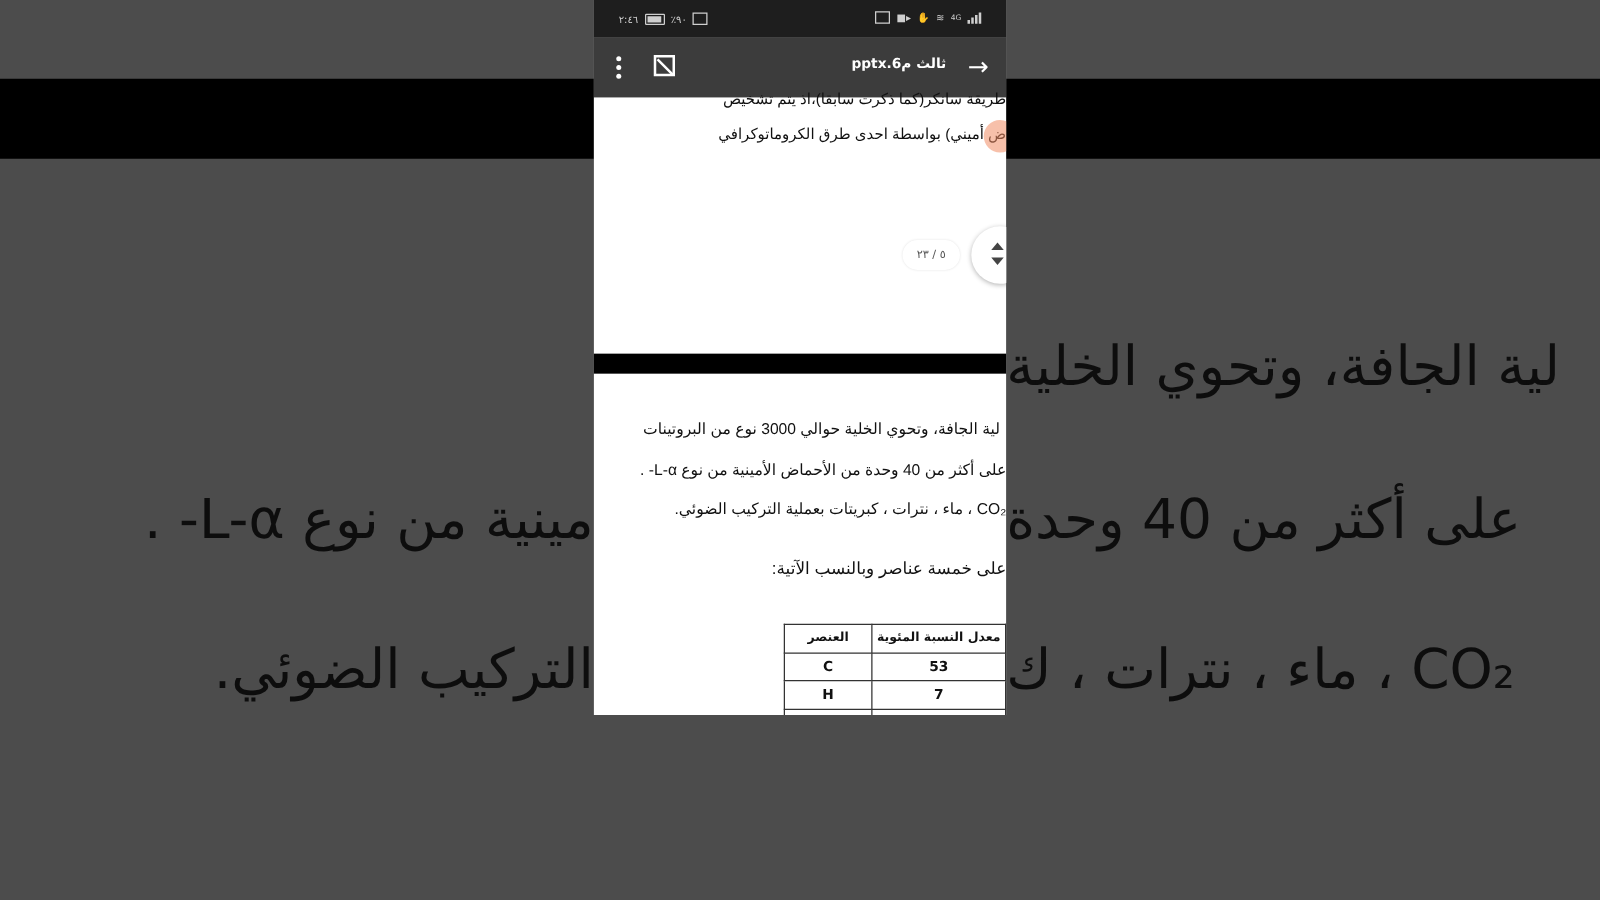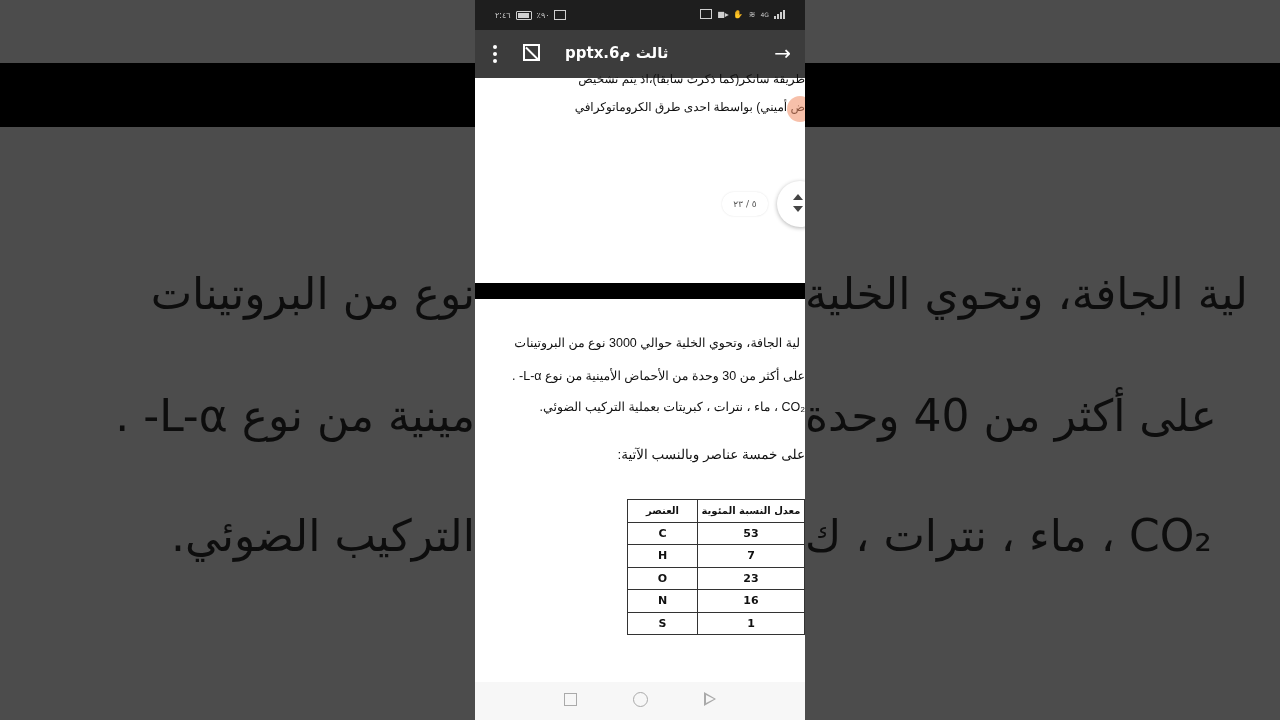--- a/index.html
+++ b/index.html
@@ -4,35 +4,35 @@
 <style>
   html,body{margin:0;padding:0;}
   body{width:1280px;height:720px;position:relative;overflow:hidden;background:#4d4d4d;font-family:"DejaVu Sans","Liberation Sans",sans-serif;}
   
   .bg{position:absolute;inset:0;background:#4c4c4c;overflow:hidden;}
   .bg-band{position:absolute;left:0;width:1280px;top:63px;height:64px;background:#000;}
   .bg-text{position:absolute;direction:rtl;color:#0d0d0d;font-family:"DejaVu Sans",sans-serif;font-size:44px;white-space:nowrap;}
   .bg-left{right:805px;}
   .bg-right{left:805px;}
   
-  .phone{position:absolute;left:475px;top:0;width:330px;height:720px;background:#737373;overflow:hidden;}
+  .phone{position:absolute;left:475px;top:0;width:330px;height:572px;background:#737373;overflow:hidden;}
   .statusbar{position:absolute;left:0;top:0;width:330px;height:30px;background:#1e1e1e;color:#cfcfcf;font-size:8px;}
   .sb-left{position:absolute;left:20px;top:10px;display:flex;align-items:center;gap:5px;}
   .sb-right{position:absolute;right:20px;top:9px;display:flex;align-items:center;gap:5px;}
   .battery{display:inline-block;width:14px;height:7px;border:1px solid #cfcfcf;border-radius:1px;position:relative;}
   .battery::after{content:"";position:absolute;left:1px;top:1px;width:11px;height:5px;background:#cfcfcf;}
   .cast-box{display:inline-block;width:10px;height:8px;border:1px solid #cfcfcf;}
   .sig{display:inline-flex;align-items:flex-end;gap:1px;height:9px;}
   .sig i{display:block;width:2px;background:#cfcfcf;}
   .toolbar{position:absolute;left:0;top:30px;width:330px;height:48px;background:#3c3c3c;color:#fff;}
   .tb-menu{position:absolute;left:12px;top:12px;width:16px;height:24px;display:flex;flex-direction:column;align-items:center;justify-content:center;gap:3px;cursor:pointer;}
   .tb-menu i{display:block;width:4px;height:4px;border-radius:50%;background:#fff;}
   .tb-expand{position:absolute;left:48px;top:14px;width:17px;height:17px;border:2px solid #fff;box-sizing:border-box;cursor:pointer;}
   .tb-expand::after{content:"";position:absolute;left:6px;top:-1px;width:2px;height:17px;background:#fff;transform:rotate(-45deg);transform-origin:center;}
-  .tb-title{position:absolute;left:90px;right:48px;top:14px;text-align:left;font-size:15px;font-weight:bold;direction:rtl;white-space:nowrap;}
+  .tb-title{position:absolute;left:90px;right:48px;top:14px;text-align:right;font-size:11px;font-weight:bold;direction:rtl;white-space:nowrap;}
   .tb-back{position:absolute;right:14px;top:12px;font-size:20px;line-height:22px;cursor:pointer;}
   .page{position:absolute;left:0;width:330px;background:#fff;}
   .page1{top:78px;height:205px;}
   .page-sep{position:absolute;left:0;top:283px;width:330px;height:16px;background:#000;}
   .page2{top:299px;height:383px;}
   .rtl{direction:rtl;text-align:right;white-space:nowrap;position:absolute;right:0;color:#111;}
   .p1-line{font-family:"Liberation Sans",sans-serif;font-size:12px;}
   .highlight{position:absolute;right:-8px;top:18px;width:26px;height:26px;border-radius:50%;background:rgba(240,140,100,0.55);}
   .page-indicator{position:absolute;left:247px;top:192px;width:46px;height:24px;border-radius:12px;background:#fff;box-shadow:0 0 2px rgba(0,0,0,0.12);font-size:9px;color:#555;text-align:center;line-height:24px;}
   .scroll-fab{position:absolute;left:302px;top:181px;width:46px;height:46px;border-radius:50%;background:#fff;box-shadow:0 1px 4px rgba(0,0,0,0.3);cursor:pointer;}
@@ -47,21 +47,20 @@
   .nav-square{position:absolute;left:89px;top:11px;width:11px;height:11px;border:1.5px solid #aaa;cursor:pointer;}
   .nav-circle{position:absolute;left:158px;top:10px;width:13px;height:13px;border:1.5px solid #aaa;border-radius:50%;cursor:pointer;}
   .nav-tri{position:absolute;left:229px;top:10px;width:0;height:0;border-top:7px solid transparent;border-bottom:7px solid transparent;border-left:12px solid #aaa;cursor:pointer;}
   .nav-tri::after{content:"";position:absolute;left:-10.5px;top:-4.5px;border-top:4.5px solid transparent;border-bottom:4.5px solid transparent;border-left:8px solid #f7f7f7;}
 </style>
 </head>
 <body>
 
 <div class="bg">
   <div class="bg-band"></div>
-  <div class="bg-text bg-left" style="top:268px;">نوع من البروتينات</div>
   <div class="bg-text bg-left" style="top:390px;text-align:right;">مينية من نوع L-α- .</div>
   <div class="bg-text bg-left" style="top:510px;">التركيب الضوئي.</div>
   <div class="bg-text bg-right" style="top:268px;">لية الجافة، وتحوي الخلية</div>
   <div class="bg-text bg-right" style="top:390px;">على أكثر من 40 وحدة</div>
   <div class="bg-text bg-right" style="top:510px;">CO₂ ، ماء ، نترات ، ك</div>
 </div>
 
 <div class="phone">
 
   <div class="statusbar">
@@ -106,21 +105,21 @@
   <div class="page-indicator">٥ / ٢٣</div>
   <div class="scroll-fab">
     <span class="up"></span>
     <span class="down"></span>
   </div>
 
   <div class="page-sep"></div>
 
   <div class="page page2">
     <div class="rtl p2-line" style="top:36px;right:5px;">لية الجافة، وتحوي الخلية حوالي 3000 نوع من البروتينات</div>
-    <div class="rtl p2-line" style="top:69px;">على أكثر من 30 وحدة من الأحماض الأمينية من نوع L-α- .</div>
+    <div class="rtl p2-line" style="top:69px;">على أكثر من 40 وحدة من الأحماض الأمينية من نوع L-α- .</div>
     <div class="rtl p2-line" style="top:100px;right:0;">CO₂ ، ماء ، نترات ، كبريتات  بعملية التركيب الضوئي.</div>
     <div class="rtl p2-line" style="top:147px;font-size:13.5px;">على خمسة عناصر وبالنسب الآتية:</div>
 
     <table class="elements" dir="rtl">
       <tbody>
           <tr>
         <th style="width:108px;">معدل النسبة المئوية</th>
         <th style="width:70px;">العنصر</th>
       </tr>
       <tr>

